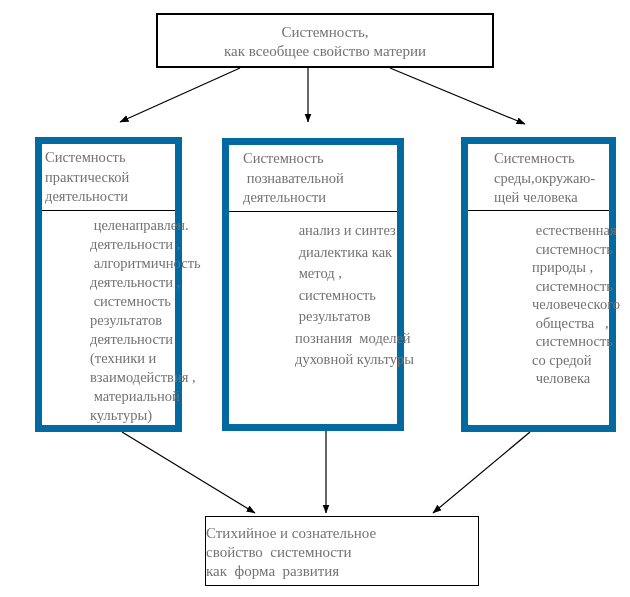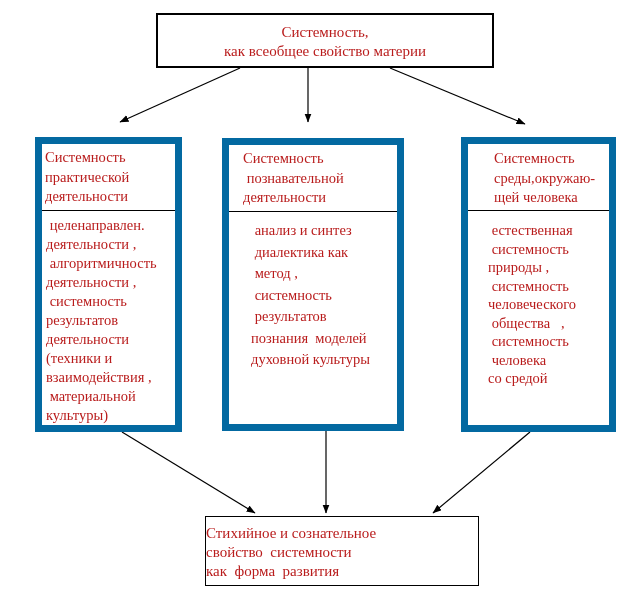--- a/index.html
+++ b/index.html
@@ -5,21 +5,21 @@
   html, body {
     margin: 0;
     padding: 0;
     background: #ffffff;
   }
   .canvas {
     position: relative;
     width: 630px;
     height: 597px;
     background: #ffffff;
-    color: #b91c1c;
+    color: #737373;
     font-family: "Liberation Serif", serif;
     overflow: hidden;
   }
   .arrows-layer {
     position: absolute;
     left: 0; top: 0;
     width: 630px; height: 597px;
     pointer-events: none;
   }
   .node {
@@ -49,21 +49,21 @@
     box-sizing: border-box;
     border-bottom: 1px solid #000;
     height: 67px;
     font-size: 14.5px;
     line-height: 19.5px;
   }
   #col-practical .col-header   { padding: 4px 1px 0 3px; }
   #col-cognitive .col-header   { padding: 4px 1px 0 14px; }
   #col-environment .col-header { padding: 5px 1px 0 26px; }
 
-  .col-body { font-size: 14.5px; }
+  .col-body { font-size: 14.5px; margin-left: 44px; }
   #col-practical .col-body   { line-height: 19px;   padding: 5px 1px 0 4px; }
   #col-cognitive .col-body   { line-height: 21.5px; padding: 8px 1px 0 22px; }
   #col-environment .col-body { line-height: 18.5px; padding: 10px 1px 0 20px; }
 
   .bottom-box {
     left: 205px; top: 516px;
     width: 274px; height: 70px;
     border: 1px solid #000;
     text-align: left;
     font-size: 15px;
@@ -140,22 +140,22 @@
         <div class="line">щей человека</div>
       </div>
     <div class="col-body">
         <div class="line"> естественная</div>
         <div class="line"> системность</div>
         <div class="line">природы ,</div>
         <div class="line"> системность</div>
         <div class="line">человеческого</div>
         <div class="line"> общества   ,</div>
         <div class="line"> системность</div>
+        <div class="line">со средой</div>
         <div class="line"> человека</div>
-        <div class="line">со средой</div>
       </div>
   </div>
 
   <div class="node bottom-box">
       <div class="line">Стихийное и сознательное</div>
       <div class="line">свойство  системности</div>
       <div class="line">как  форма  развития</div>
     </div>
 
 </div>

